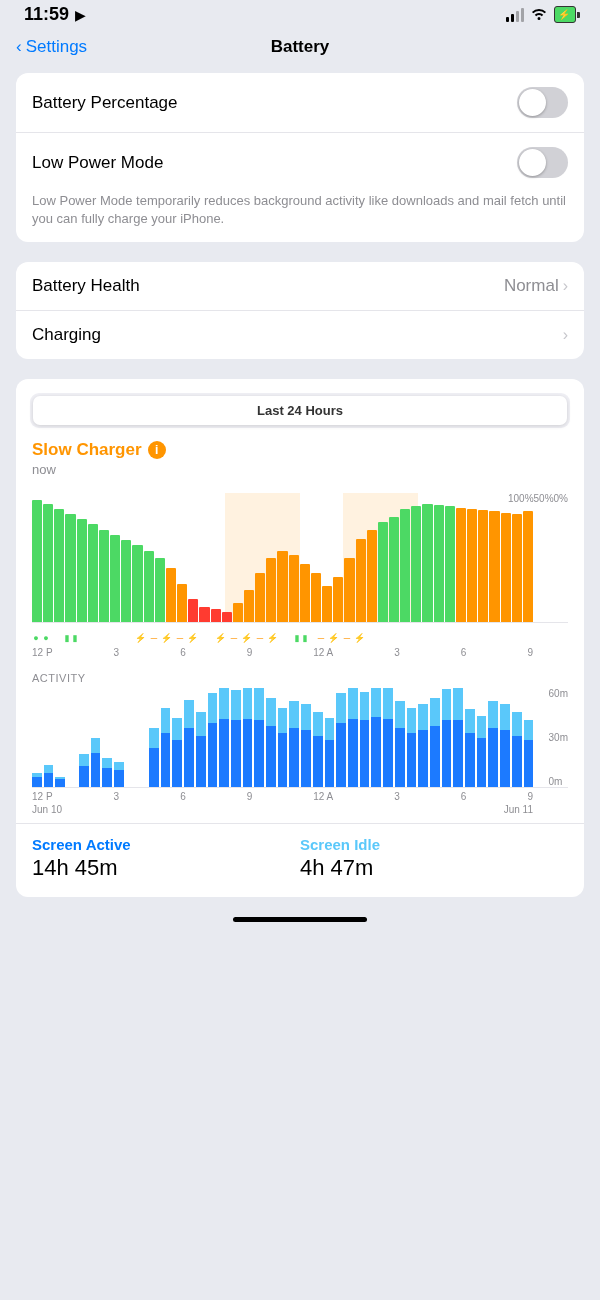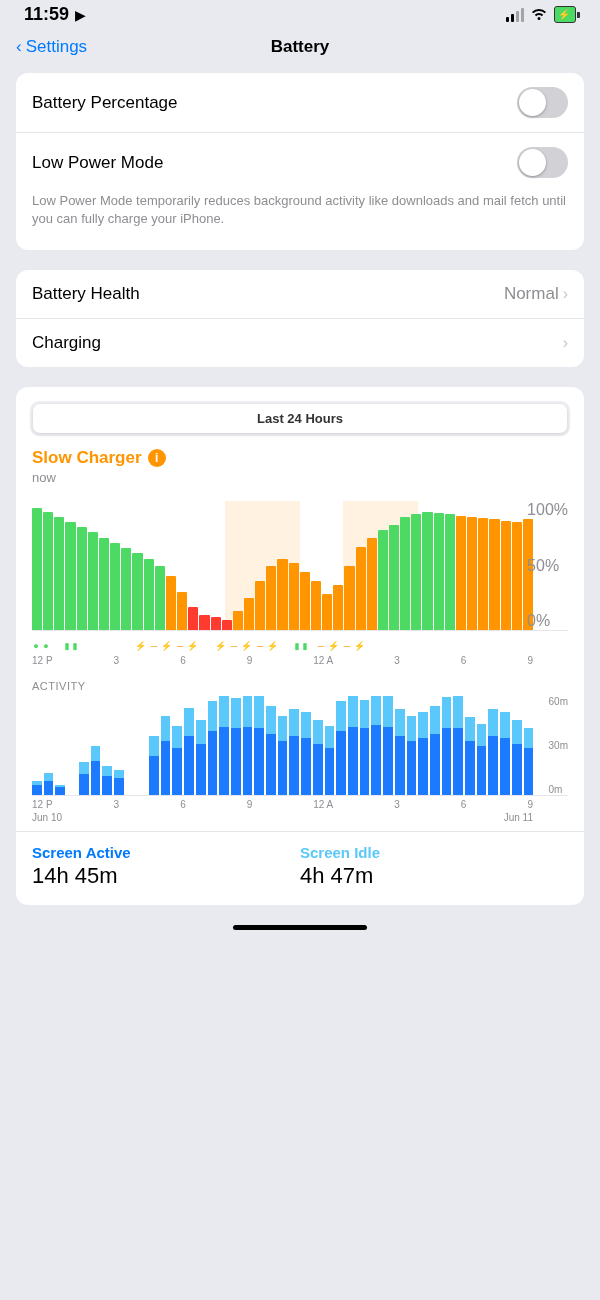--- a/index.html
+++ b/index.html
@@ -126,21 +126,21 @@
       width: 27px;
       height: 27px;
       background: #fff;
       border-radius: 50%;
       position: absolute;
       top: 2px;
       left: 2px;
       box-shadow: 0 1px 3px rgba(0,0,0,0.3);
     }
     .setting-description {
-      padding: 0 16px 22px 16px;
+      padding: 0 16px 14px 16px;
       font-size: 13px;
       color: #8e8e93;
       line-height: 1.4;
     }
 
     .setting-row-nav {
       display: flex;
       align-items: center;
       justify-content: space-between;
       padding: 14px 16px;
@@ -239,23 +239,23 @@
       height: 130px;
       border-bottom: 1px solid #e5e5ea;
       margin-bottom: 4px;
     }
     .chart-y-labels {
       position: absolute;
       right: 0;
       top: 0;
       height: 100%;
       display: flex;
-      flex-direction: column;
+      flex-direction: row;
       justify-content: space-between;
-      font-size: 16px;
+      font-size: 10px;
       color: #8e8e93;
       padding: 0;
     }
     .bars-area {
       position: absolute;
       left: 0;
       right: 35px;
       top: 0;
       bottom: 0;
       display: flex;

